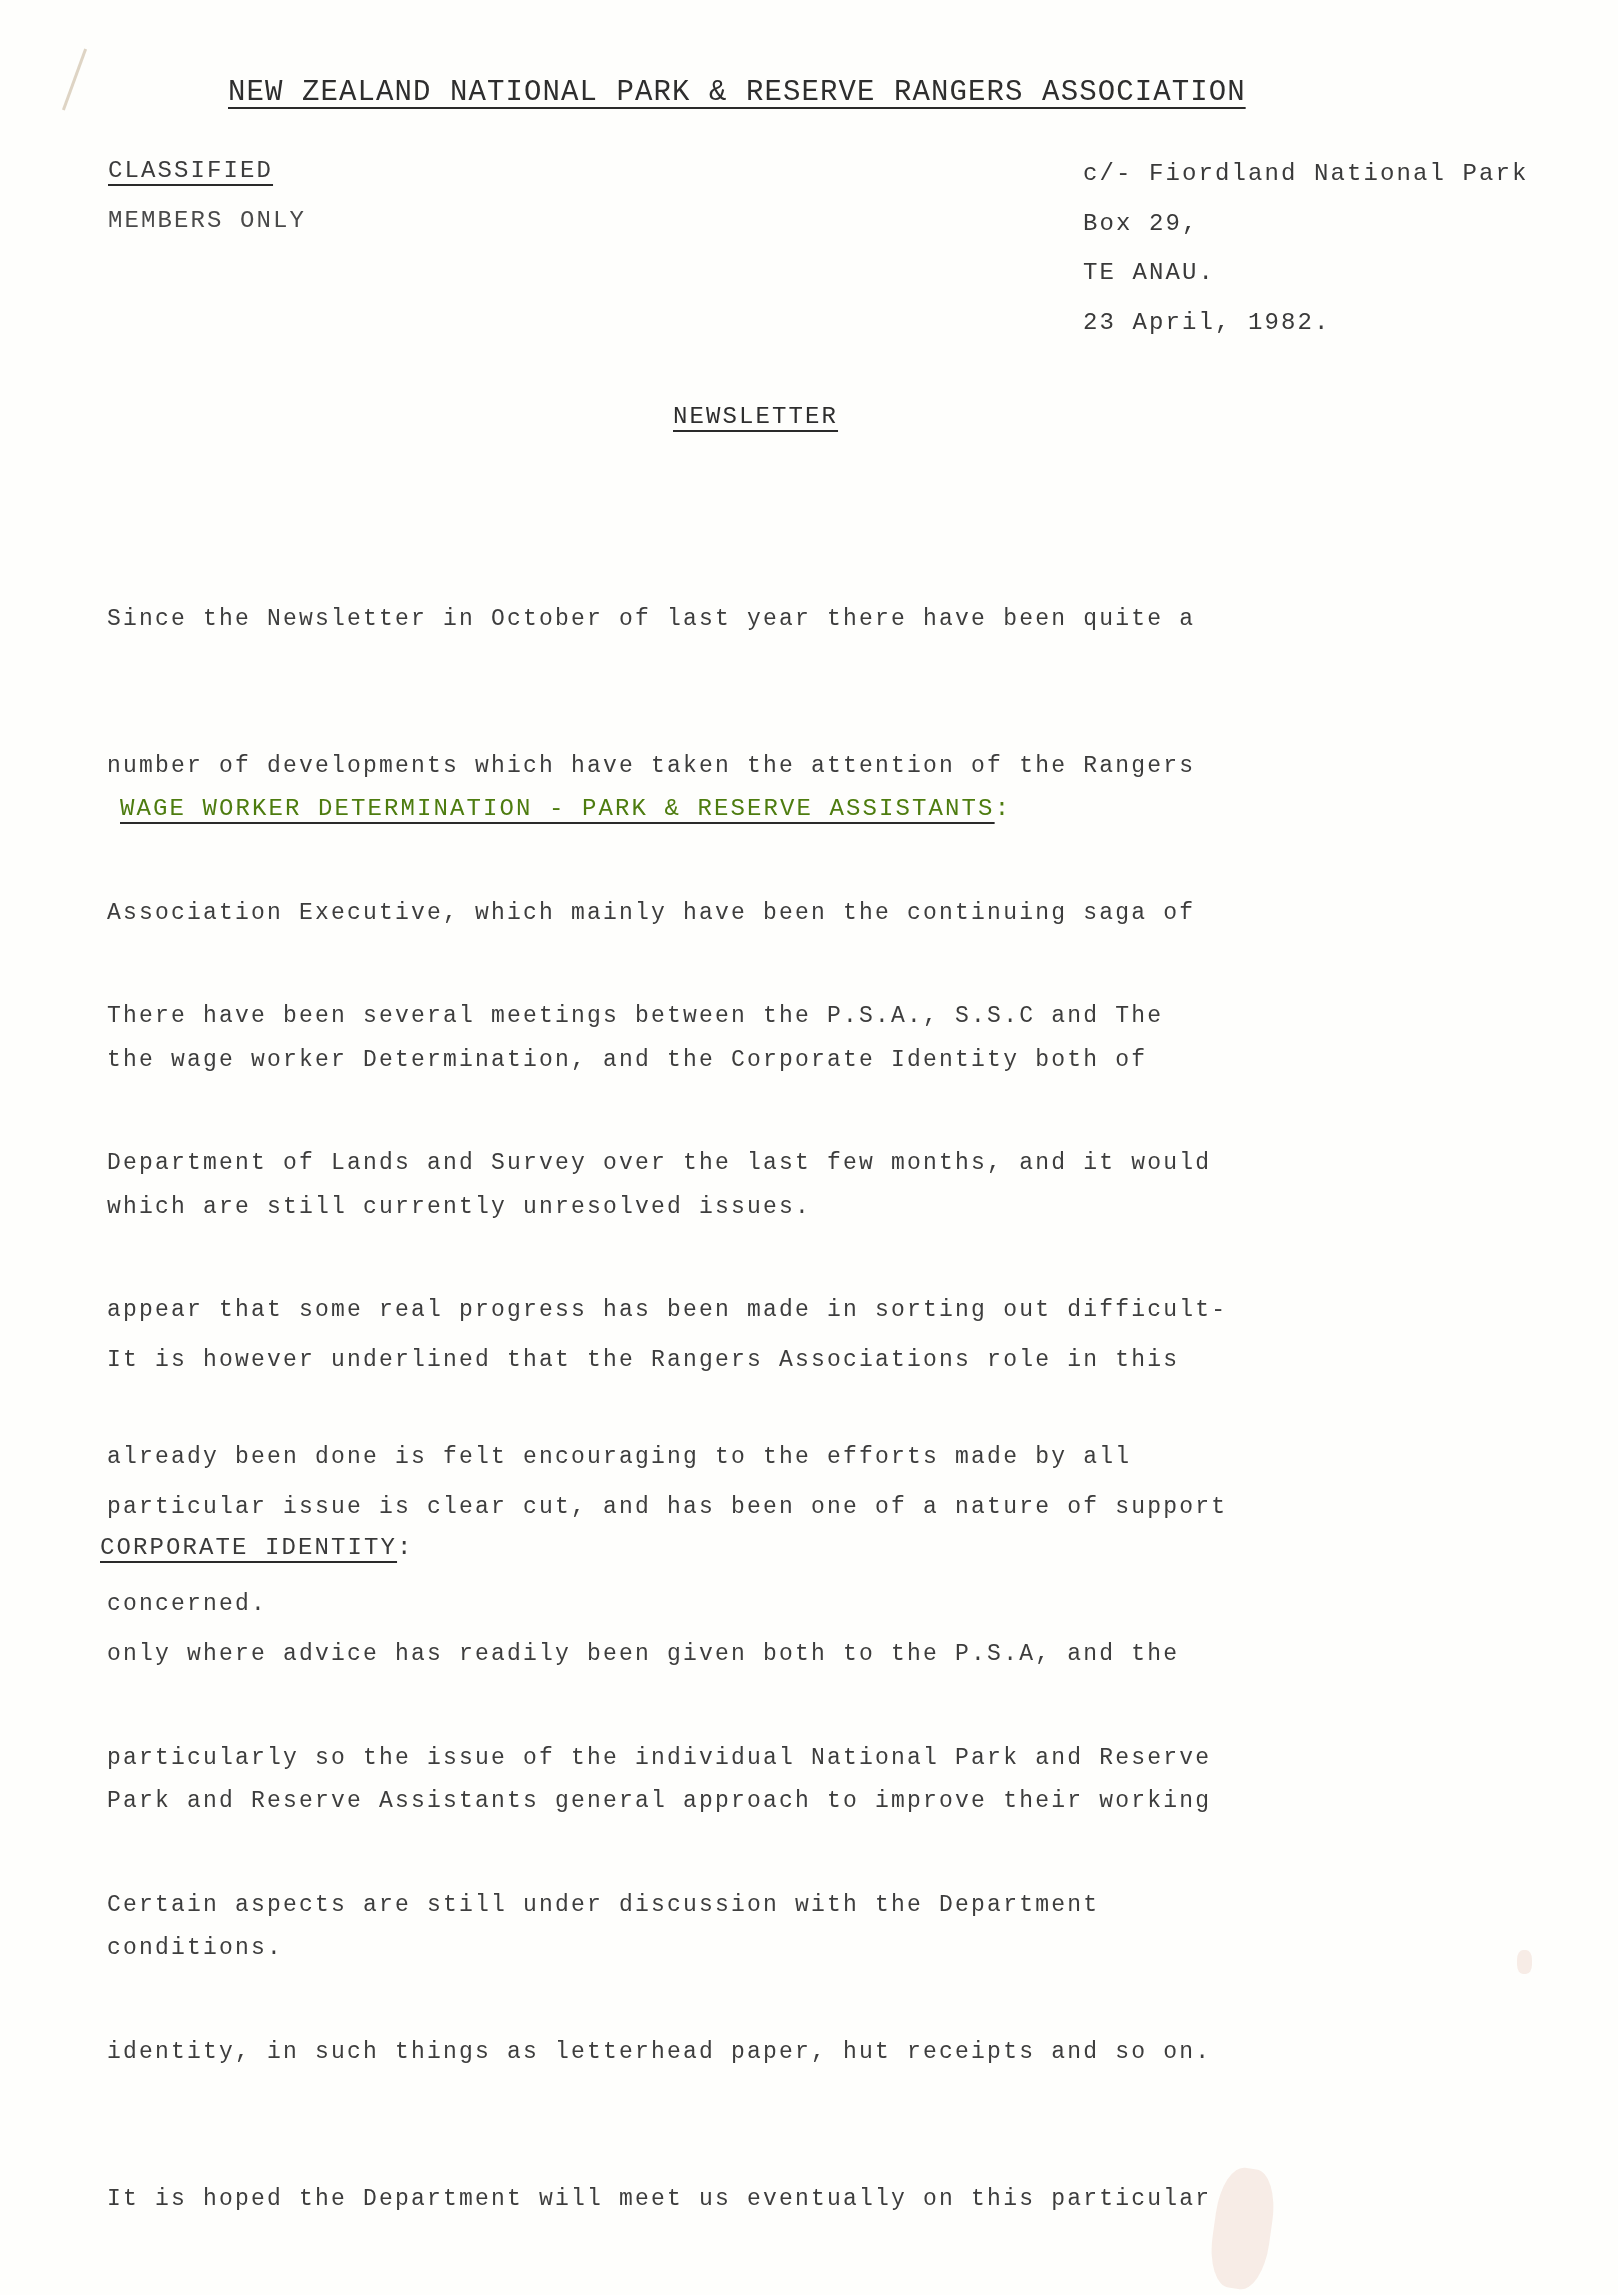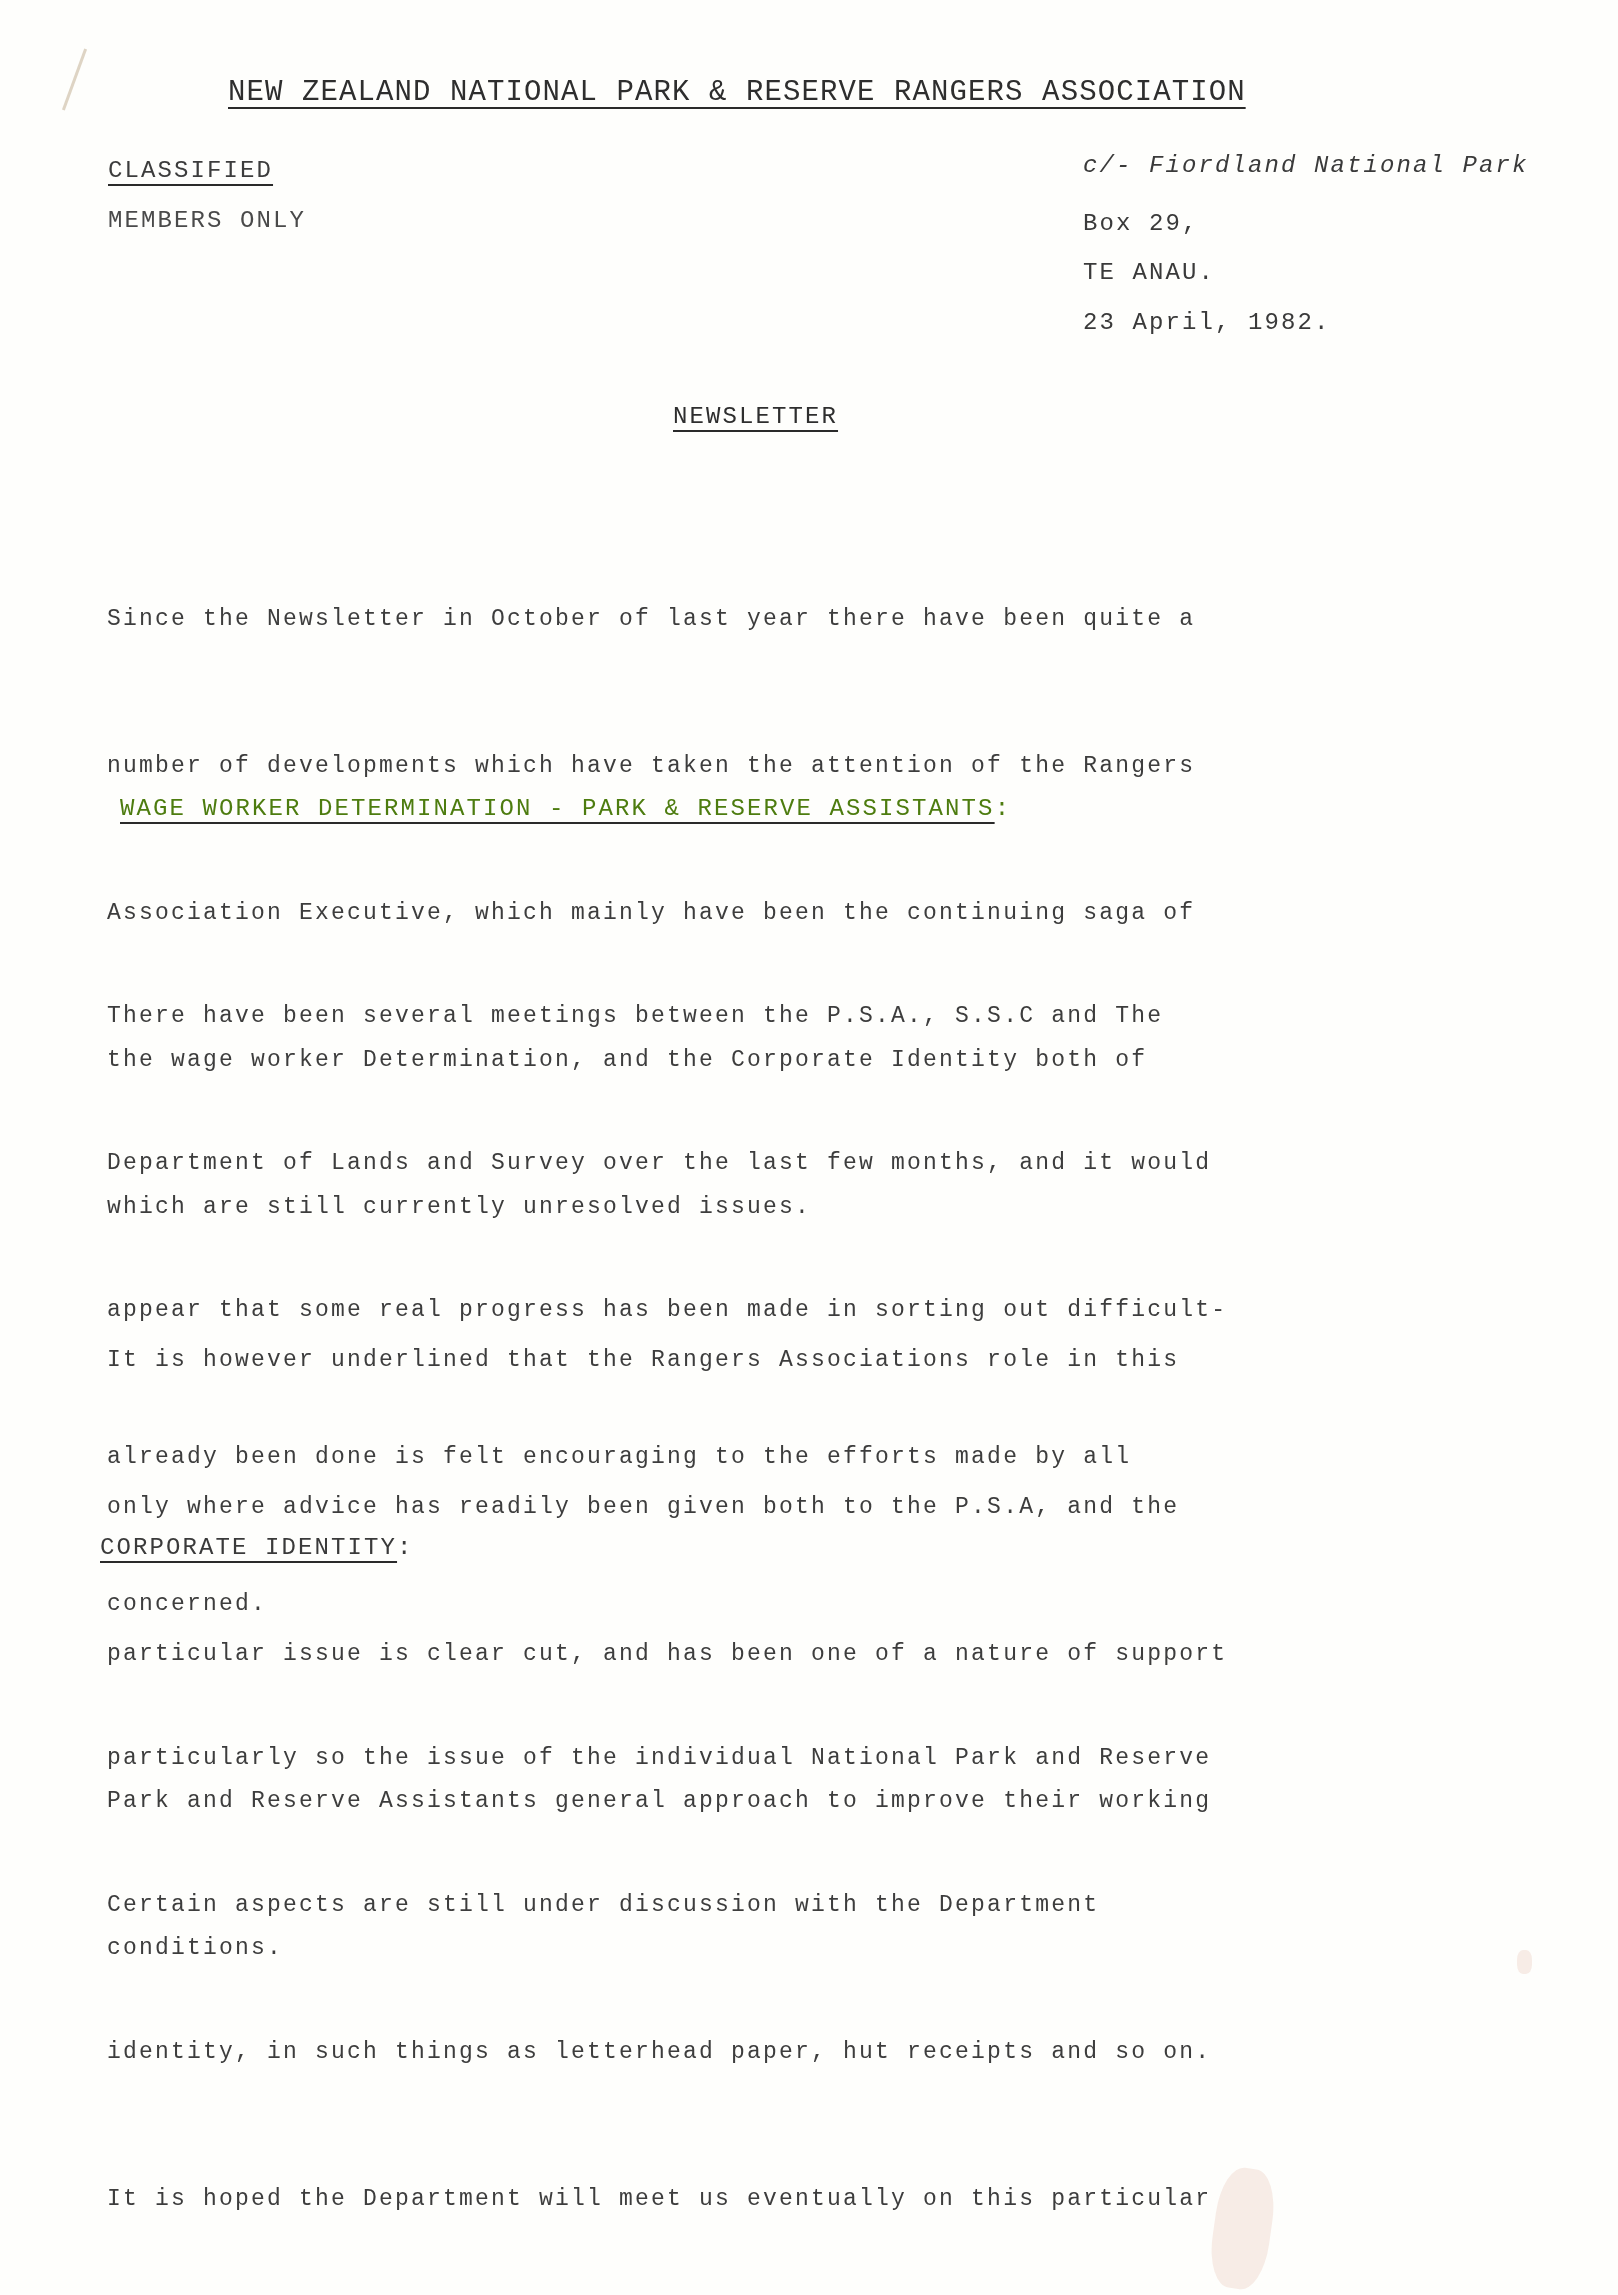--- a/index.html
+++ b/index.html
@@ -36,21 +36,21 @@
     .org-title {
       left: 228px;
       top: 78px;
       font-size: 29px;
       letter-spacing: 1.1px;
       color: #2e2e2e;
     }
     .classified { left: 108px; top: 159px; color: #3c3c3c; }
     .members { left: 108px; top: 209px; color: #4a4a4a; }
     .addr { left: 1083px; color: #3a3a3a; }
-    .addr1 { top: 154px; font-style: italic; }
+    .addr1 { top: 162px; }
     .addr2 { top: 212px; }
     .addr3 { top: 261px; }
     .addr4 { top: 311px; }
     .newsletter-title {
       left: 673px;
       top: 405px;
       color: #2e2e2e;
     }
     .para {
       position: absolute;
@@ -115,22 +115,22 @@
   <div class="para p2">
     <span class="line">There have been several meetings between the P.S.A., S.S.C and The</span>
     <span class="line">Department of Lands and Survey over the last few months, and it would</span>
     <span class="line">appear that some real progress has been made in sorting out difficult-</span>
     <span class="line">already been done is felt encouraging to the efforts made by all</span>
     <span class="line">concerned.</span>
   </div>
 
   <div class="para p3">
     <span class="line">It is however underlined that the Rangers Associations role in this</span>
+    <span class="line">particular issue is clear cut, and has been one of a nature of support</span>
     <span class="line">only where advice has readily been given both to the P.S.A, and the</span>
-    <span class="line">particular issue is clear cut, and has been one of a nature of support</span>
     <span class="line">Park and Reserve Assistants general approach to improve their working</span>
     <span class="line">conditions.</span>
   </div>
 
   <div class="tw h-corp"><span class="ul">CORPORATE IDENTITY</span><span>:</span></div>
 
   <div class="para p4">
     <span class="line">particularly so the issue of the individual National Park and Reserve</span>
     <span class="line">Certain aspects are still under discussion with the Department</span>
     <span class="line">identity, in such things as letterhead paper, hut receipts and so on.</span>

